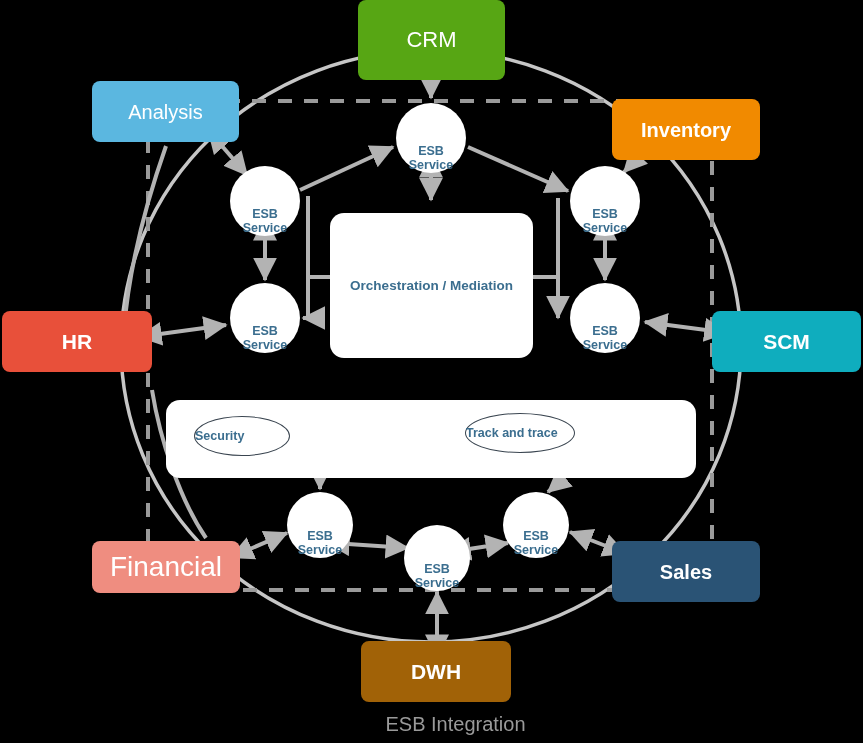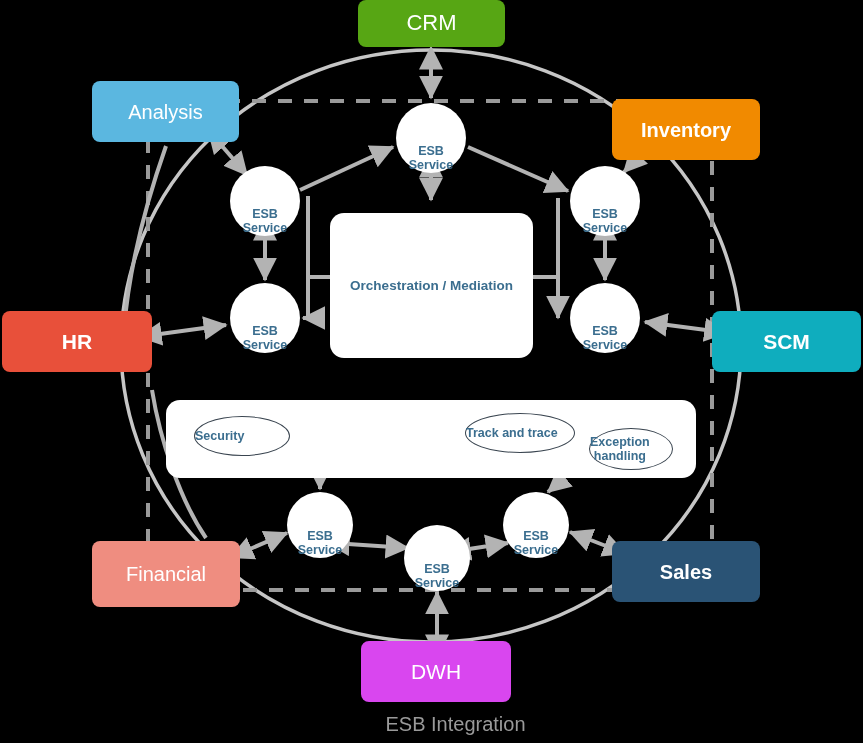--- a/index.html
+++ b/index.html
@@ -154,42 +154,42 @@
       <line x1="606" y1="546" x2="570" y2="532" marker-end="url(#ah)" marker-start="url(#ah-start)"></line>
 
       <line x1="437" y1="636" x2="437" y2="592" marker-end="url(#ah)" marker-start="url(#ah-start)"></line>
 
       <path d="M166,146 C140,220 128,280 124,330"></path>
 
       <path d="M206,538 C180,500 160,440 152,390"></path>
     </g>
   </svg>
 
-  <div class="node" id="node-crm" style="left: 358px; top: 0px; width: 147px; height: 47px; background: rgb(87, 166, 20); font-size: 22px; font-weight: normal;">
+  <div class="node" id="node-crm" style="left: 358px; top: 0px; width: 147px; height: 80px; background: rgb(87, 166, 20); font-size: 22px; font-weight: normal;">
     <span class="node-label">CRM</span>
   </div>
   <div class="node" id="node-analysis" style="left: 92px; top: 81px; width: 147px; height: 61px; background: rgb(91, 183, 224); font-size: 20px; font-weight: normal;">
     <span class="node-label">Analysis</span>
   </div>
   <div class="node" id="node-inventory" style="left: 612px; top: 99px; width: 148px; height: 61px; background: rgb(241, 138, 0); font-size: 20px; font-weight: bold;">
     <span class="node-label">Inventory</span>
   </div>
   <div class="node" id="node-hr" style="left: 2px; top: 311px; width: 150px; height: 61px; background: rgb(232, 80, 58); font-size: 21px; font-weight: bold;">
     <span class="node-label">HR</span>
   </div>
   <div class="node" id="node-scm" style="left: 712px; top: 311px; width: 149px; height: 61px; background: rgb(15, 173, 190); font-size: 21px; font-weight: bold;">
     <span class="node-label">SCM</span>
   </div>
-  <div class="node" id="node-financial" style="left: 92px; top: 541px; width: 148px; height: 66px; background: rgb(239, 141, 128); font-size: 20px; font-weight: normal;">
+  <div class="node" id="node-financial" style="left: 92px; top: 541px; width: 148px; height: 52px; background: rgb(239, 141, 128); font-size: 28px; font-weight: normal;">
     <span class="node-label">Financial</span>
   </div>
   <div class="node" id="node-sales" style="left: 612px; top: 541px; width: 148px; height: 61px; background: rgb(42, 83, 117); font-size: 20px; font-weight: bold;">
     <span class="node-label">Sales</span>
   </div>
-  <div class="node" id="node-dwh" style="left: 361px; top: 641px; width: 150px; height: 61px; background: #d946ef; font-size: 21px; font-weight: normal;">
+  <div class="node" id="node-dwh" style="left: 361px; top: 641px; width: 150px; height: 61px; background: #a16207; font-size: 21px; font-weight: bold;">
     <span class="node-label">DWH</span>
   </div>
 
   <div class="esb" id="esb-0" style="left: 396px; top: 103px; width: 70px; height: 70px;">
       <span>ESB<br>Service</span>
     </div>
   <div class="esb" id="esb-1" style="left: 230px; top: 166px; width: 70px; height: 70px;">
       <span>ESB<br>Service</span>
     </div>
   <div class="esb" id="esb-2" style="left: 570px; top: 166px; width: 70px; height: 70px;">
@@ -215,20 +215,17 @@
     <span class="panel-label">Orchestration / Mediation</span>
   </div>
 
   <div class="panel" id="capabilities" style="left: 166px; top: 400px; width: 530px; height: 78px;">
     <div class="cap" id="cap-0" style="left: 28px; top: 16px; width: 96px; height: 40px;">
       <span>Security</span>
     </div>
     <div class="cap" id="cap-2" style="left: 299px; top: 13px; width: 110px; height: 40px;">
       <span>Track and trace</span>
     </div>
-    <div class="cap" id="cap-3" style="left: 423px; top: 28px; width: 84px; height: 42px;">
-      <span>Exception<br>handling</span>
-    </div>
   </div>
 
   <div id="caption" style="top: 713px; margin-left: 24px;">ESB Integration</div>
 
 </div>
 
 </body></html>

